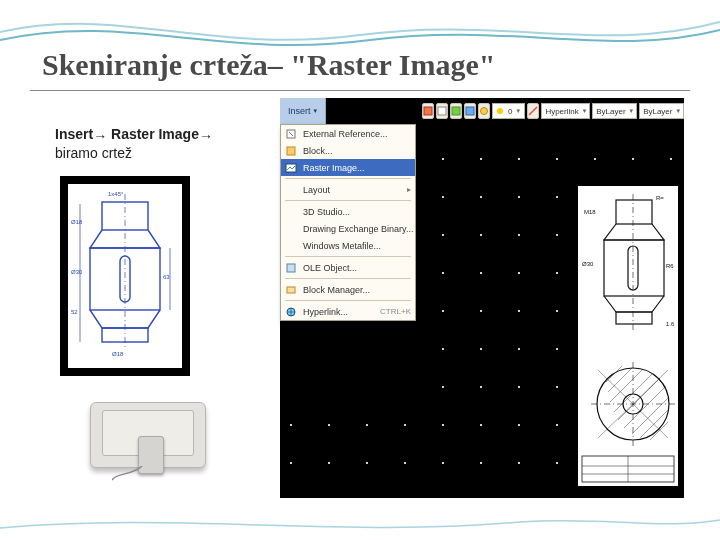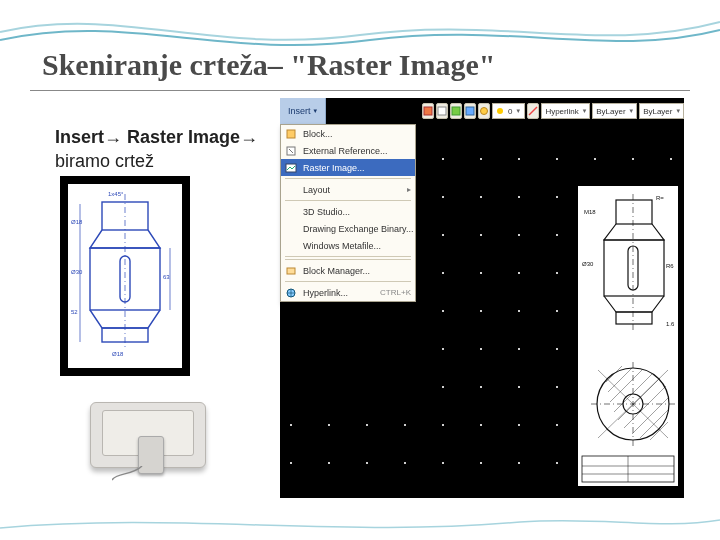--- a/index.html
+++ b/index.html
@@ -19,21 +19,21 @@
     position: absolute; left: 42px; top: 48px;
     font-size: 30px; color: #4a4a4a;
     font-family: "Times New Roman", serif;
   }
   .title-underline {
     position: absolute; left: 30px; top: 90px; width: 660px; height: 1px;
     background: #888;
   }
   .instr {
     position: absolute; left: 55px; top: 125px;
-    font-size: 18px; color: #222; line-height: 1.35;
+    font-size: 14px; color: #222; line-height: 1.35;
   }
   .instr .bold { font-weight: bold; }
   .arrow { font-weight: bold; }
 
   
   .smallDraw {
     position: absolute; left: 60px; top: 176px; width: 130px; height: 200px;
     background: #000;
   }
   .smallDraw .paper {
@@ -281,33 +281,33 @@
     <div class="tsel" style="width:50px">
         <span>ByLayer</span>
         <span class="chev">▾</span>
       </div>
   </div>
 
   <div class="menu">
     <div class="row">
       <span class="ico">
           <svg width="12" height="12">
-            <rect x="2" y="2" width="8" height="8" fill="#fc6" stroke="#b83"></rect>
-          </svg>
-        </span>
-      <span class="lbl">Block...</span>
-    </div>
-    <div class="row">
-      <span class="ico">
-          <svg width="12" height="12">
             <rect x="2" y="2" width="8" height="8" fill="#fff" stroke="#777"></rect>
             <line x1="4" y1="4" x2="8" y2="8" stroke="#777"></line>
           </svg>
         </span>
       <span class="lbl">External Reference...</span>
+    </div>
+    <div class="row">
+      <span class="ico">
+          <svg width="12" height="12">
+            <rect x="2" y="2" width="8" height="8" fill="#fc6" stroke="#b83"></rect>
+          </svg>
+        </span>
+      <span class="lbl">Block...</span>
     </div>
     <div class="row sel">
       <span class="ico">
           <svg width="12" height="12">
             <rect x="1" y="2" width="10" height="8" fill="#fff" stroke="#346"></rect>
             <polyline points="2,8 5,5 7,7 10,4" fill="none" stroke="#2a7"></polyline>
           </svg>
         </span>
       <span class="lbl">Raster Image...</span>
     </div>
@@ -324,20 +324,28 @@
       </div>
     <div class="row">
         <span class="ico"></span>
         <span class="lbl">Drawing Exchange Binary...</span>
       </div>
     <div class="row">
         <span class="ico"></span>
         <span class="lbl">Windows Metafile...</span>
       </div>
     <div class="sep"></div>
+    <div class="row">
+      <span class="ico">
+          <svg width="12" height="12">
+            <rect x="2" y="2" width="8" height="8" fill="#cde" stroke="#58a"></rect>
+          </svg>
+        </span>
+      <span class="lbl">OLE Object...</span>
+    </div>
     <div class="sep"></div>
     <div class="row">
       <span class="ico">
           <svg width="12" height="12">
             <rect x="2" y="3" width="8" height="6" fill="#fd9" stroke="#b83"></rect>
           </svg>
         </span>
       <span class="lbl">Block Manager...</span>
     </div>
     <div class="sep"></div>

